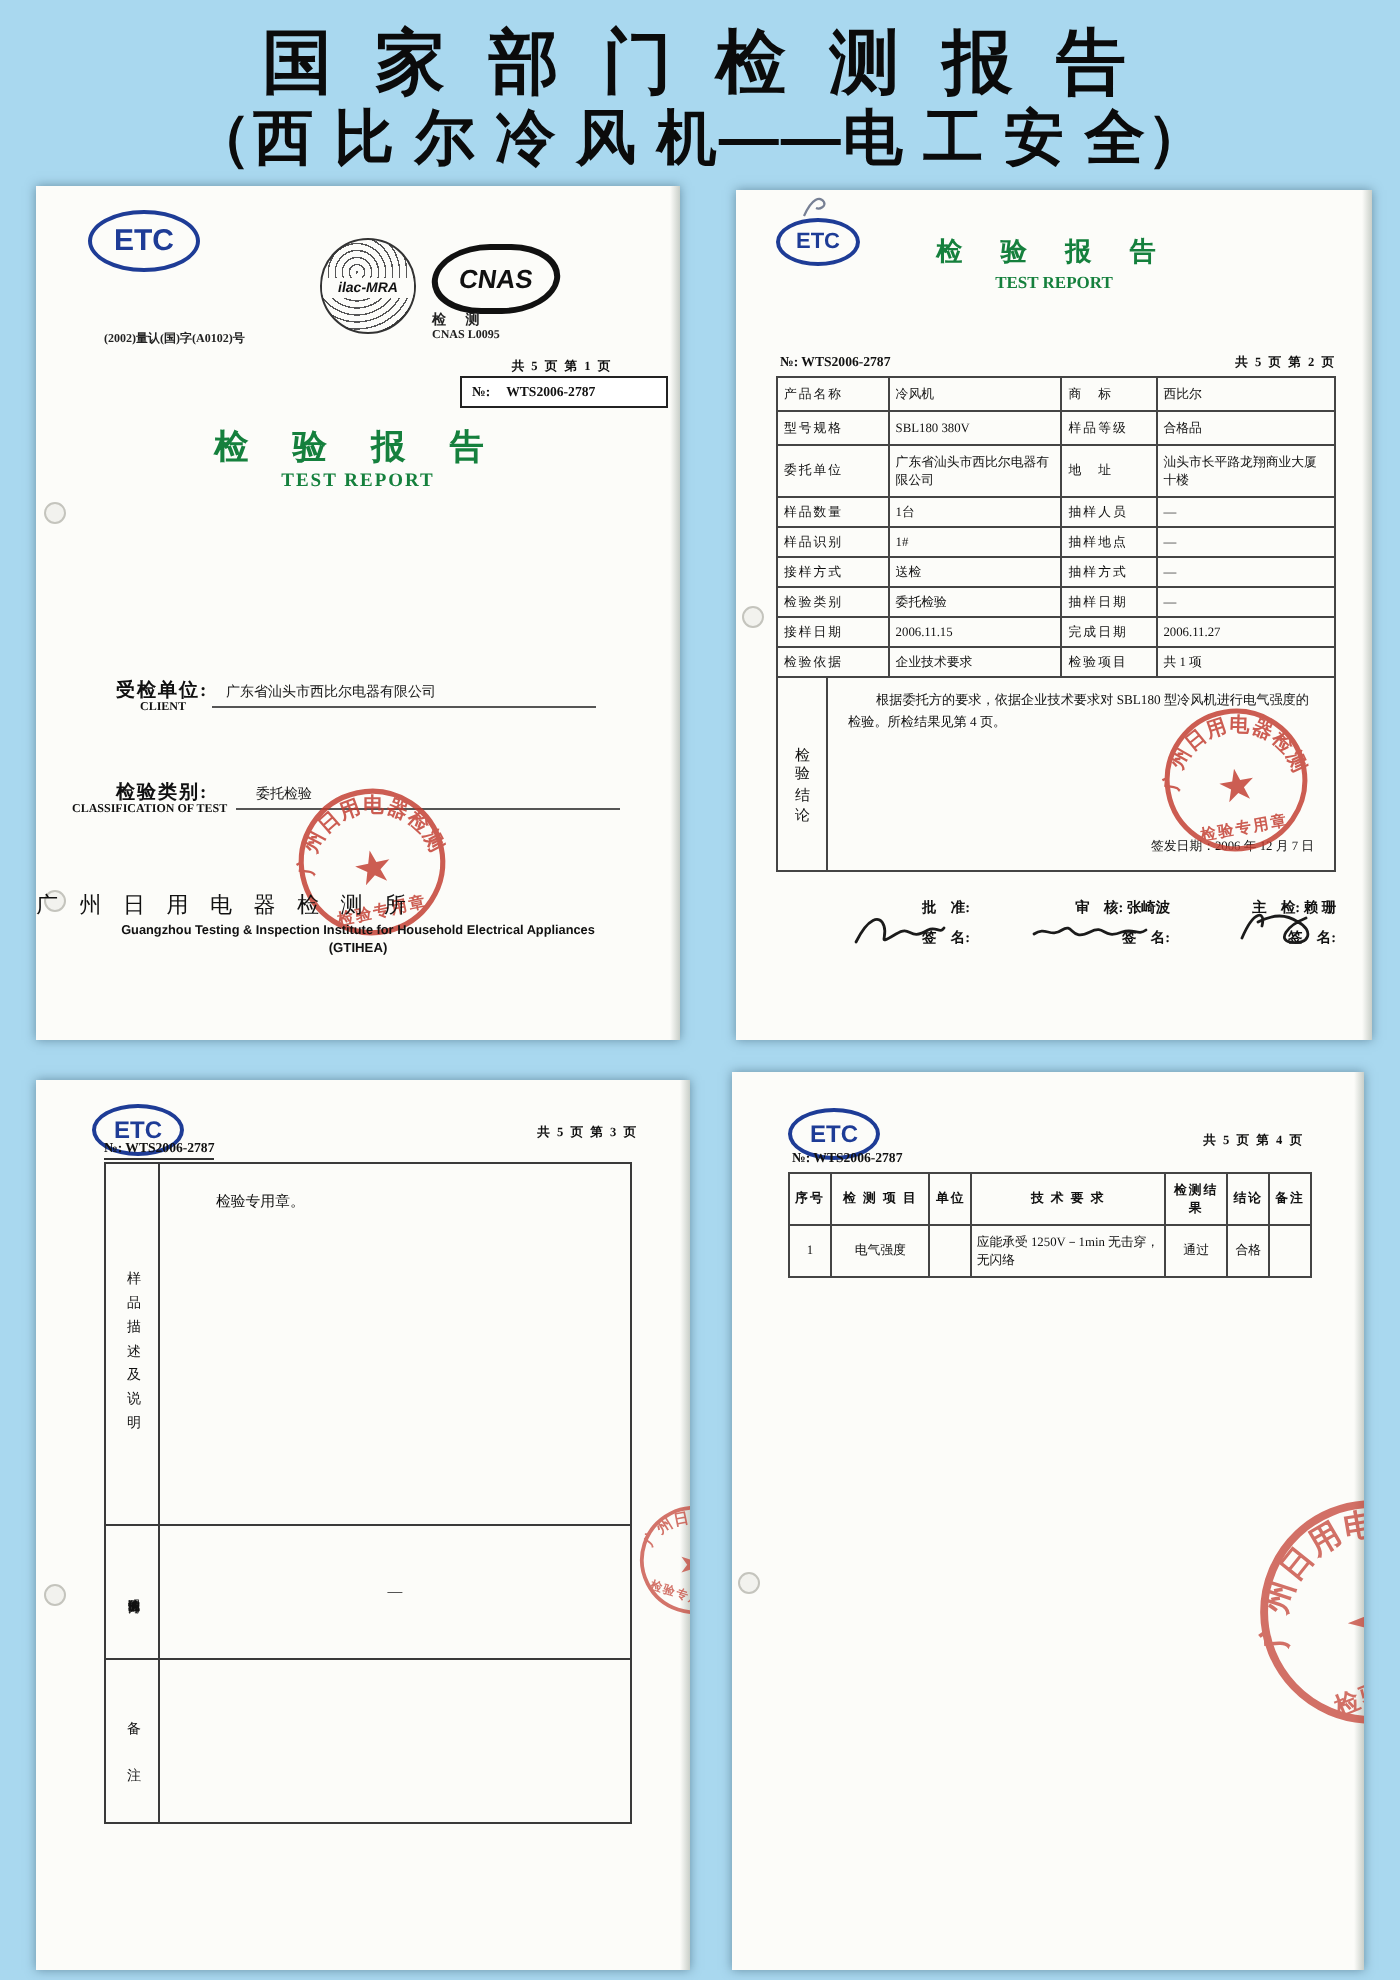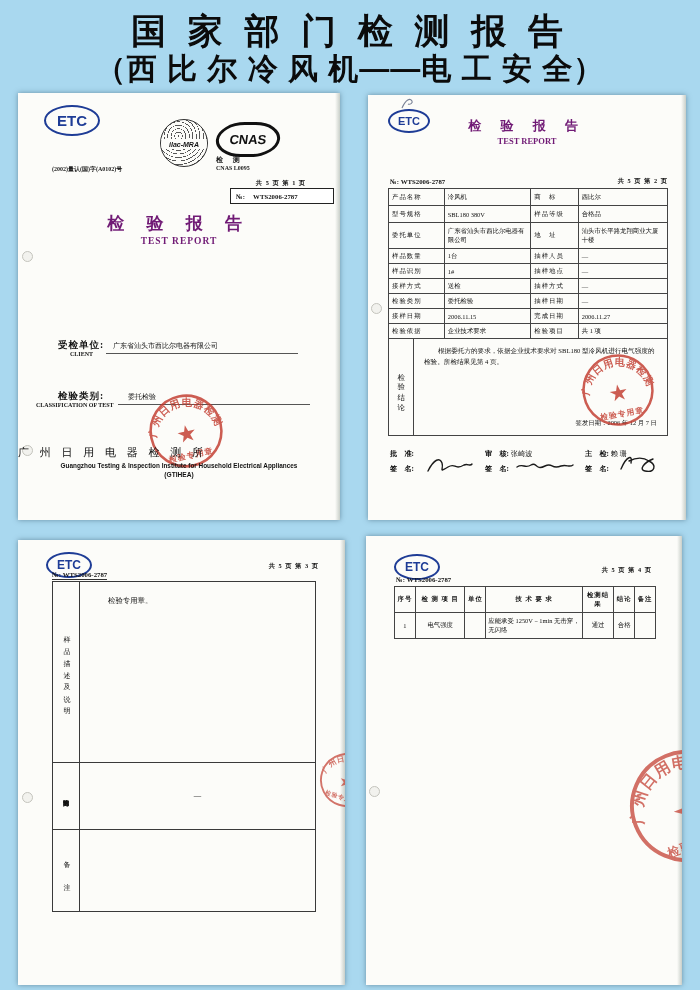--- a/index.html
+++ b/index.html
@@ -12,21 +12,21 @@
   .edge{position:absolute;right:0;top:0;bottom:0;width:5px;background:linear-gradient(to right,rgba(0,0,0,0),#c9cfc9);}
   .hole{position:absolute;width:9px;height:9px;border:1px solid #c4c4bd;border-radius:50%;background:#f2f2ee;}
   
   .etc{border:2px solid #1e3c96;border-radius:50%;color:#1e3c96;display:flex;align-items:center;justify-content:center;font-family:"Liberation Sans",sans-serif;font-weight:900;background:#fcfcf9;}
   .cma{font-family:"Liberation Sans",sans-serif;font-weight:900;color:#101010;letter-spacing:-4px;line-height:1;}
   .smallcap{font-size:6px;font-weight:bold;color:#222;text-align:left;}
   .ilac{border-radius:50%;border:1.5px solid #333;background:repeating-radial-gradient(circle at 38% 35%,#555 0 0.7px,transparent 0.7px 3.5px);position:relative;overflow:hidden;}
   .ilacband{position:absolute;left:0;right:0;top:42%;height:22%;background:#fcfcf9;display:flex;align-items:center;justify-content:center;font-family:"Liberation Sans",sans-serif;font-weight:bold;font-style:italic;color:#111;}
   .cnas{border:3px solid #111;border-radius:50%/60%;display:flex;align-items:center;justify-content:center;font-family:"Liberation Sans",sans-serif;font-weight:900;color:#111;background:#fcfcf9;transform:skewX(-8deg);}
   
-  .rpt-title{font-weight:bold;color:#701a75;text-align:center;}
+  .rpt-title{font-weight:bold;color:#15803d;text-align:center;}
   .noline{font-size:6.8px;font-weight:bold;color:#111;}
   .pageno{font-size:6.3px;color:#111;letter-spacing:1px;font-weight:bold;}
   .nobox{border:1.2px solid #222;display:flex;align-items:center;padding:0 5px;gap:8px;font-size:6.8px;font-weight:bold;color:#111;background:#fff;}
   
   .fl{font-size:9.5px;font-weight:bold;color:#111;letter-spacing:1px;}
   .fe{font-size:6px;font-weight:bold;color:#111;}
   .fv{font-size:7px;color:#151515;}
   .fu{border-bottom:1px solid #555;}
   
   table{border-collapse:collapse;}
@@ -35,23 +35,23 @@
   .t2 td.lb{letter-spacing:1px;}
   .t4{width:100%;table-layout:fixed;}
   .t4 td,.t4 th{border:1px solid #444;font-size:6.4px;color:#111;padding:2px 2px;text-align:center;vertical-align:middle;font-weight:normal;}
   .t4 th{font-weight:bold;letter-spacing:1px;}
   .conc{position:absolute;border:1px solid #444;display:flex;background:transparent;}
   .vlab{border-right:1px solid #444;display:flex;align-items:center;justify-content:center;}
   .vt{writing-mode:vertical-lr;text-orientation:upright;color:#111;line-height:1;}
   .concbody{position:relative;flex:1;}
   .conctext{position:absolute;left:10px;right:8px;top:6px;font-size:6.6px;color:#111;line-height:1.7;text-indent:14px;}
   .issue{position:absolute;right:10px;bottom:7px;font-size:6.4px;color:#111;}
-  .signrow{position:absolute;display:flex;font-size:7.2px;color:#111;font-weight:bold;}
+  .signrow{position:absolute;display:flex;font-size:7.2px;color:#111;font-weight:bold;text-align:right;}
   .signcol{position:relative;line-height:2.1;}
-  .signcol .nm{font-weight:normal;}
+  .signcol .nm{font-weight:bold;}
   .sig{position:absolute;}
   
   .stamp{position:absolute;opacity:.82;}
   .stamp svg{width:100%;height:100%;}
   .sc{fill:none;stroke:#c23b2e;stroke-width:3.4;}
   .sarct{fill:#c23b2e;font-size:13.5px;font-weight:bold;letter-spacing:1px;}
   .sstar{fill:#c23b2e;font-size:30px;}
   .sbot{fill:#c23b2e;font-size:10.5px;font-weight:bold;letter-spacing:1.5px;}
   
   .sect{position:absolute;border:1.4px solid #3a3a3a;display:flex;}

